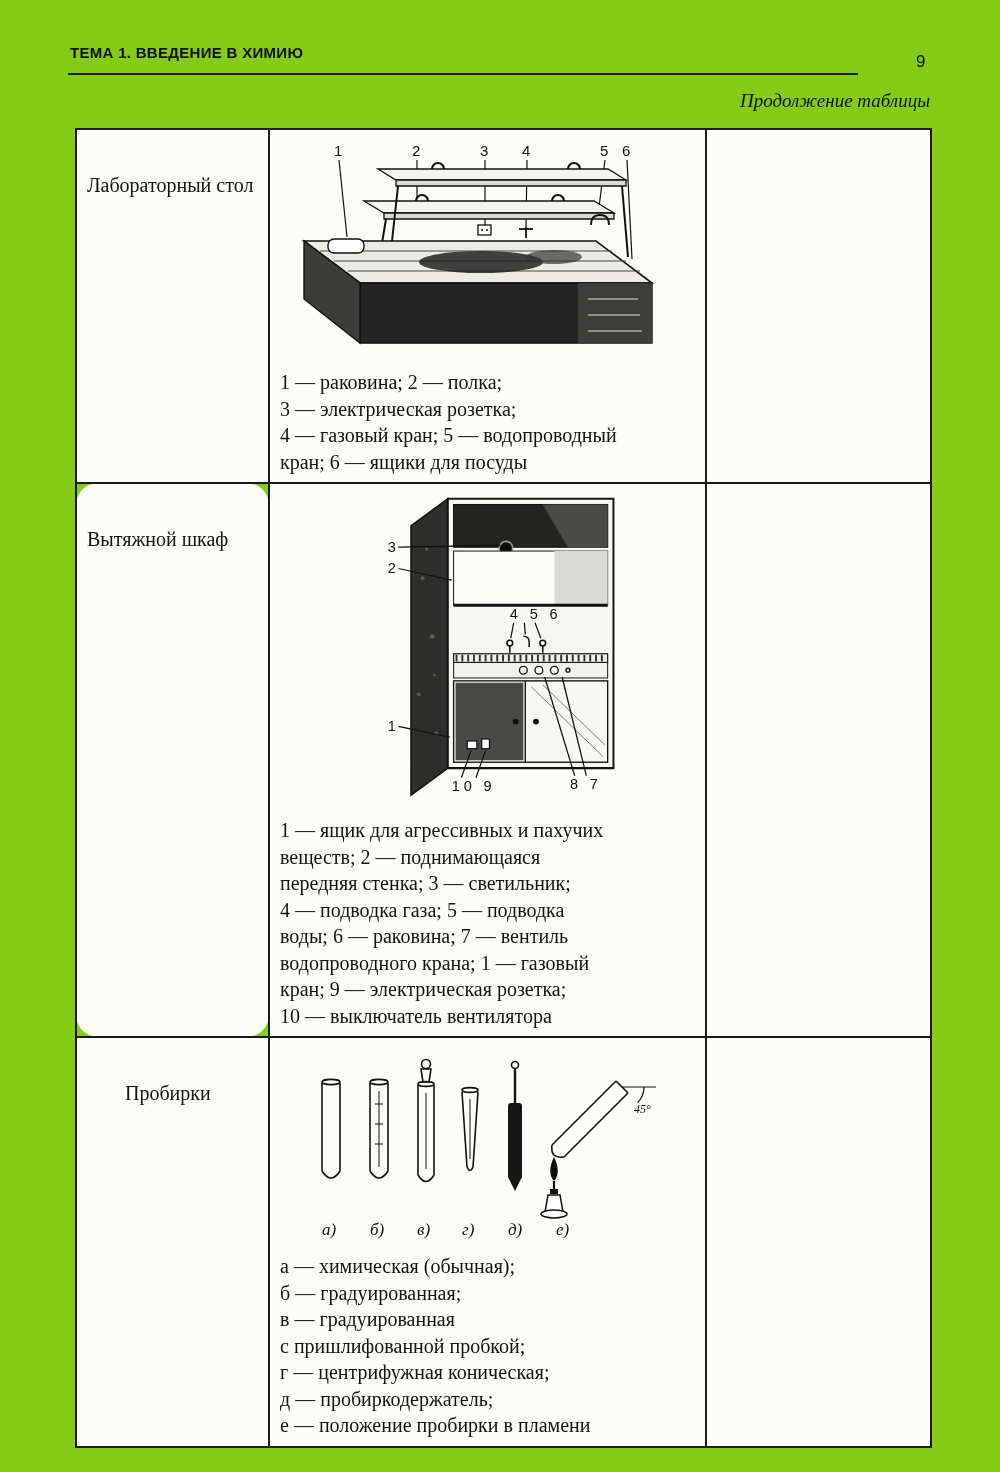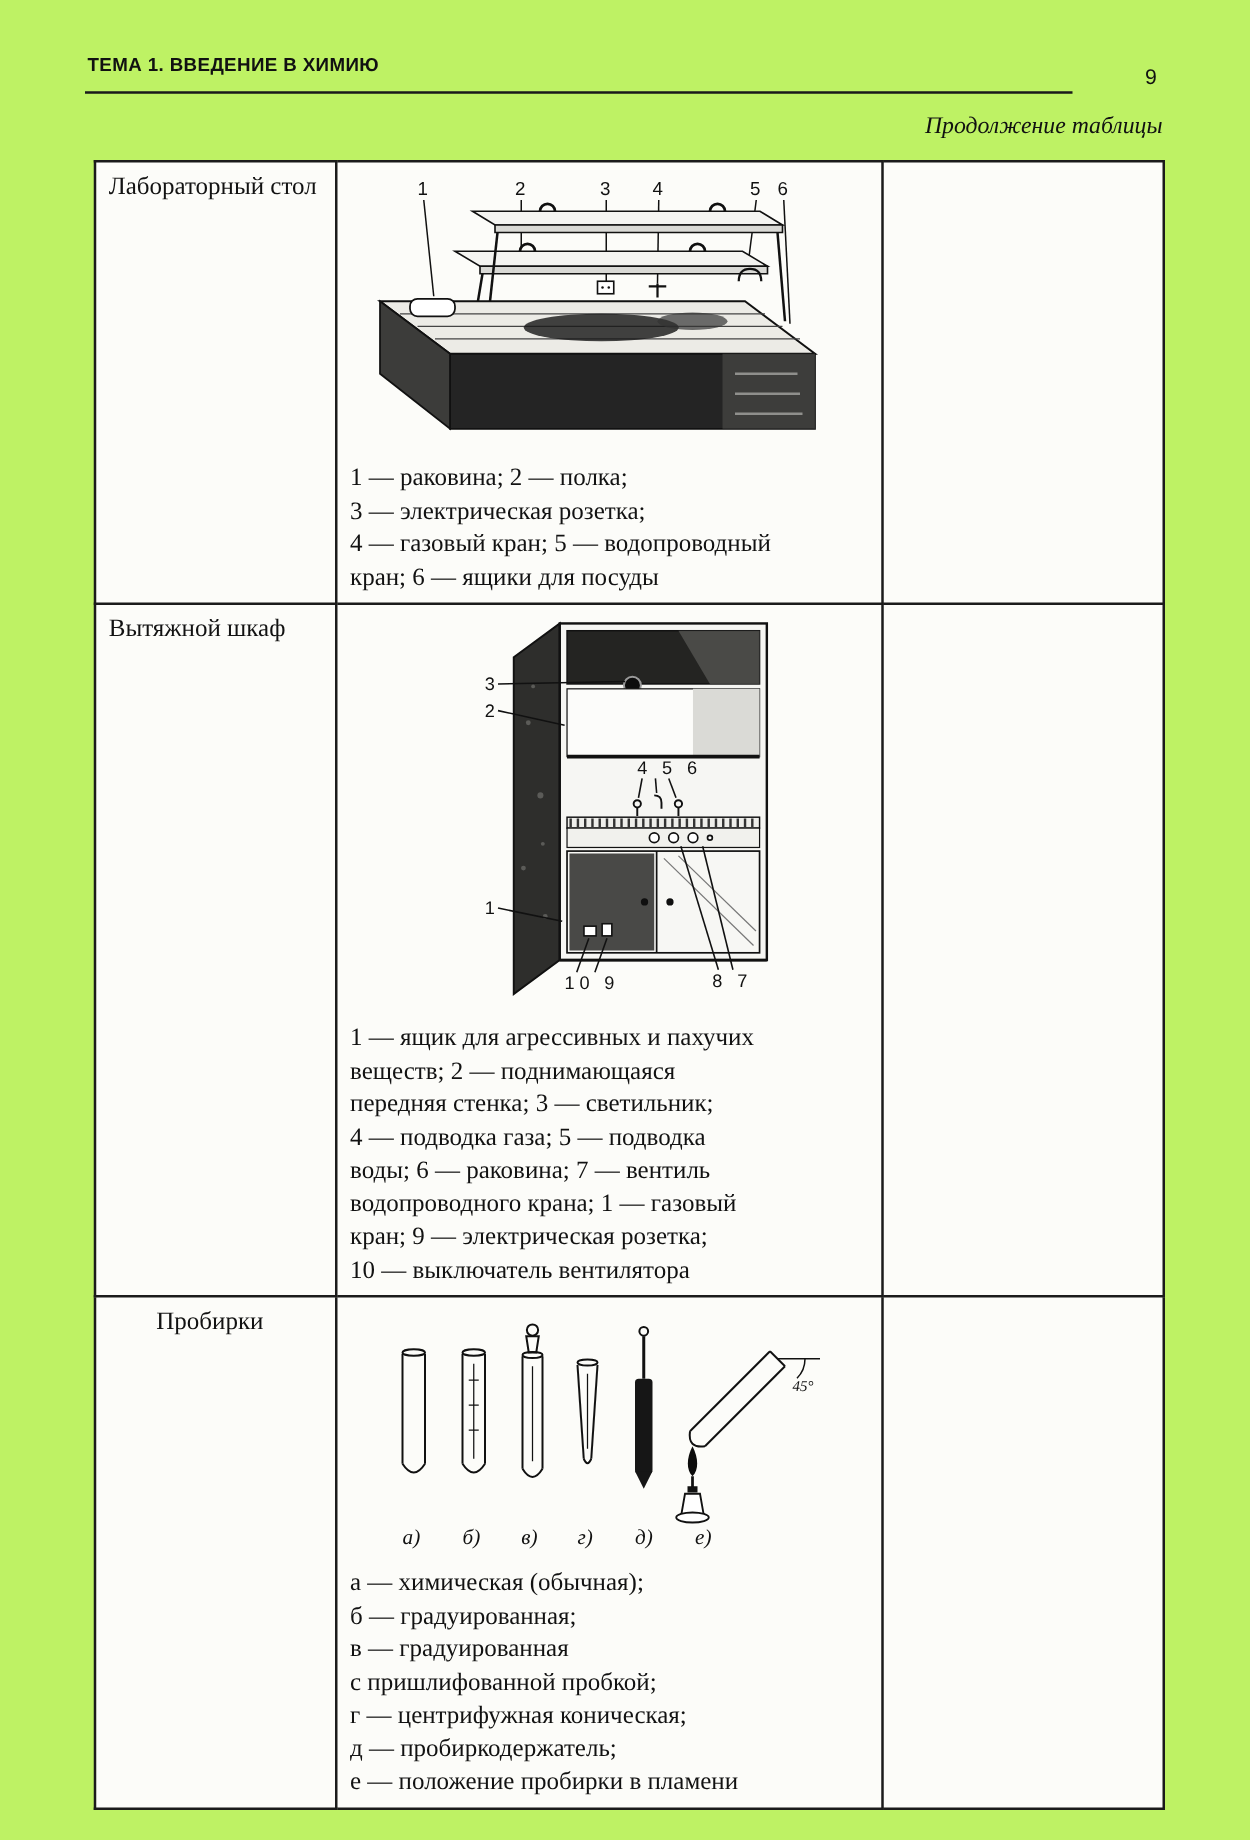--- a/index.html
+++ b/index.html
@@ -1,20 +1,20 @@
 <!DOCTYPE html>
 <html><head>
 <meta charset="utf-8">
 <style>
   * { box-sizing: border-box; margin: 0; padding: 0; }
   html,body { background:#e8e8e6; }
   .page {
     position: relative;
     width: 1000px; height: 1472px;
-    background: #bef264;
+    background: #84cc16;
     font-family: "Liberation Serif", serif;
     color: #141414;
     overflow: hidden;
     margin: 0 auto;
   }
   .running-head {
     position: absolute; left: 70px; top: 44px;
     font-family: "Liberation Sans", sans-serif;
     font-weight: bold; font-size: 15px; letter-spacing: .3px;
     color: #111;
@@ -37,21 +37,21 @@
   }
   table.tbl td {
     border: 2px solid #1b1b1b;
     vertical-align: top;
     padding: 7px 10px;
     background: #fcfcf9;
   }
   .col-title { width: 193px; }
   .col-fig   { width: 437px; }
   .col-empty { width: 225px; }
-  .row-title { font-size: 20px; line-height: 25px; color:#121212; }
+  .row-title { font-size: 20px; line-height: 25px; color:#121212;margin-top:36px; }
   .caption { font-size: 20px; line-height: 26.5px; color:#121212; }
   .caption div { white-space: nowrap; }
   .fig { display: block; }
   .fig-m1 { margin: 4px 0 2px 6px; }
   .fig-m2 { margin: 0 0 0 98px; }
   .fig-m3 { margin: 4px 0 6px 20px; }
   .cap-gap { margin-top: 16px; }
   svg text { fill: #111; }
   .num { font-family: "Liberation Sans", sans-serif; font-size: 15px; }
   .num-sp { font-family: "Liberation Sans", sans-serif; font-size: 15px; letter-spacing: 4px; }
@@ -149,21 +149,21 @@
           <div>1 — раковина; 2 — полка;</div>
           <div>3 — электрическая розетка;</div>
           <div>4 — газовый кран; 5 — водопроводный</div>
           <div>кран; 6 — ящики для посуды</div>
         </div>
       </td>
       <td class="col-empty"></td>
     </tr>
 
     <tr>
-      <td class="col-title" style="height:391px;">
+      <td class="col-title" style="height:391px;border-radius:22px;">
         <div class="row-title">Вытяжной шкаф</div>
       </td>
       <td class="col-fig">
 
         <svg class="fig fig-m2" width="252" height="310" viewBox="0 0 260 320">
 
           <polygon points="34,36 72,8 72,286 34,314" fill="#2e2e2c" stroke="#111" stroke-width="1.6"></polygon>
           <g fill="#5b5b58">
             <circle cx="46" cy="90" r="2"></circle>
                 <circle cx="56" cy="150" r="2.5"></circle>

